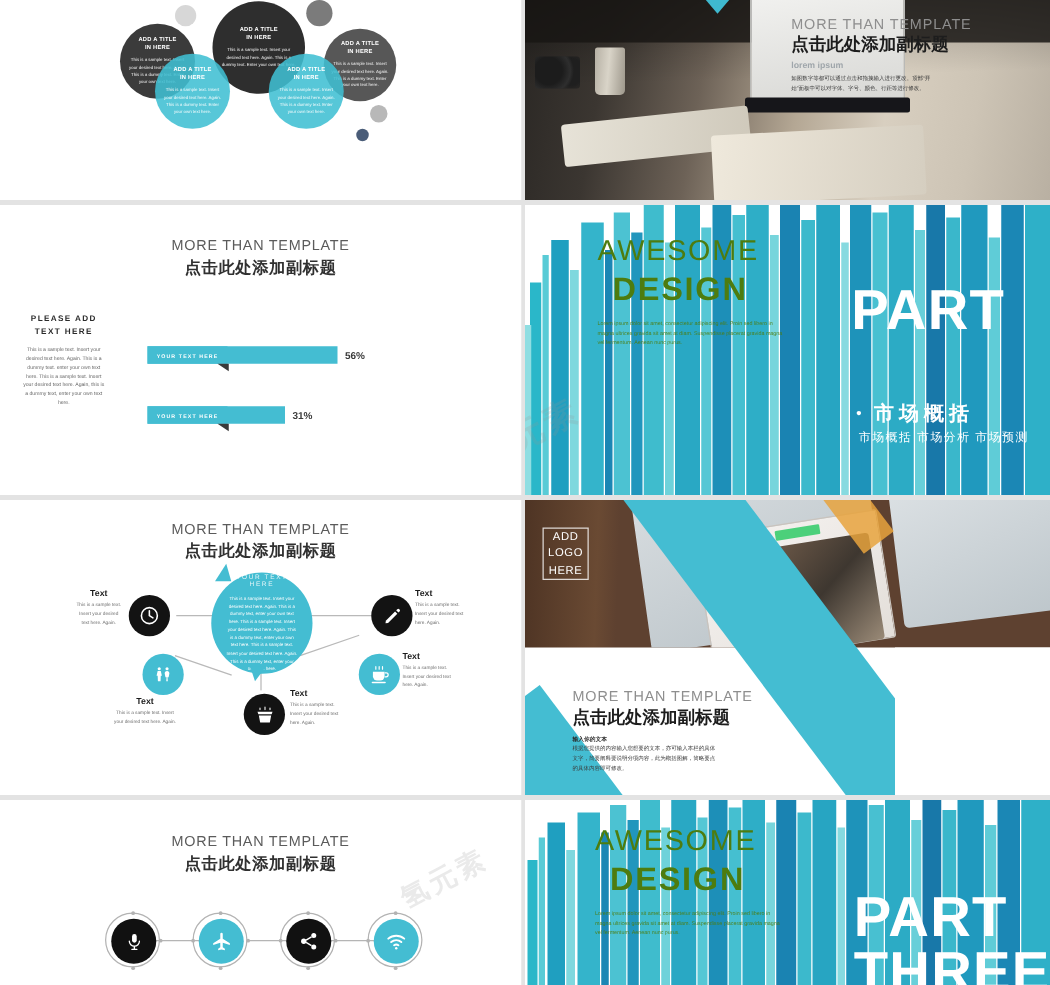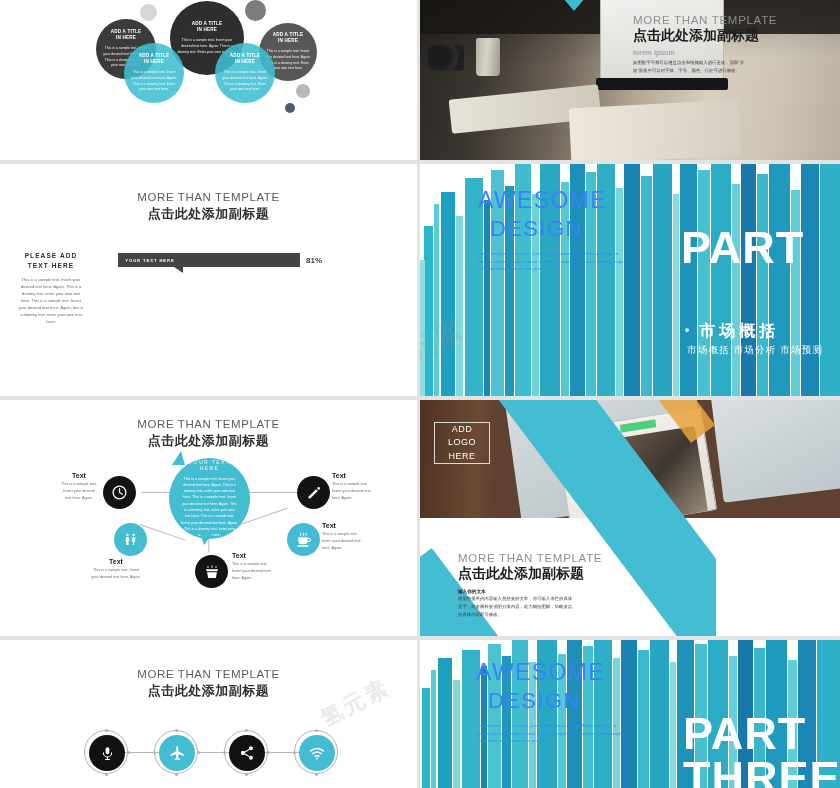--- a/index.html
+++ b/index.html
@@ -69,23 +69,23 @@
   }
   .pct {
     position: absolute; top: 0; height: 14px; display: flex; align-items: center;
     font-size: 8px; font-weight: 700; color: #3a3a3a;
   }
 
   
   .awesome { position: absolute; background: #ffffff; overflow: hidden; }
   .stripes { position: absolute; inset: 0; }
   .stripe { position: absolute; top: 0; bottom: 0; }
-  .aw-text { position: absolute; color: #3b82f6; }
+  .aw-text { position: absolute; color: #4d7c0f; }
   .aw-text .l1 { font-size: 23px; font-weight: 300; letter-spacing: 1.4px; line-height: 1.25;}
-  .aw-text .l2 { font-size: 22px; font-weight: 400; letter-spacing: 1.4px; margin-left: 12px; line-height:1.25;}
+  .aw-text .l2 { font-size: 26px; font-weight: 700; letter-spacing: 1.4px; margin-left: 12px; line-height:1.25;}
   .aw-text .lp { font-size: 4.3px; line-height: 1.7; margin-top: 8px; width: 150px; opacity:.9;}
   .part {
     position: absolute; color: #fff; font-weight: 700;
     font-size: 45px; line-height: .98; letter-spacing: 1px;
   }
   .part-cn {
     position: absolute; color: #fff; font-weight: 700;
     font-size: 16px; letter-spacing: 4px;
   }
   .part-cn .bullet { font-size: 12px; margin-right: 6px; vertical-align: 2px;}
@@ -237,30 +237,37 @@
       <div class="en">MORE THAN TEMPLATE</div>
       <div class="cn">点击此处添加副标题</div>
     </div>
 
     <div class="leftcol" style="left:17px;top:87px;width:68px;">
       <div class="hd" style="white-space:pre-line">PLEASE ADD
 TEXT HERE</div>
       <div class="bd">This is a sample text. Insert your desired text here. Again. This is a dummy text. enter your own text here. This is a sample text. Insert your desired text here. Again, this is a dummy text, enter your own text here.</div>
     </div>
 
-    <div class="barrow" style="left:118px;top:89px;width:230px;">
-      <div class="barfill" style="width:182px;background:#444444;"></div>
-      <div class="bartag" style="background:#444444;"></div>
-      <div class="notch" style="border-top-color:#444444;"></div>
+
+    <div class="barrow" style="left:118px;top:113px;width:230px;">
+      <div class="barfill" style="width:152px;background:#44bdd2;"></div>
+      <div class="bartag" style="background:#44bdd2;"></div>
+      <div class="notch" style="border-top-color:#3a3a3a;"></div>
       <div class="barlabel">YOUR TEXT HERE</div>
-      <div class="pct" style="left:188px;">81%</div>
-    </div>
-
-
-
+      <div class="pct" style="left:158px;">56%</div>
+    </div>
+
+
+    <div class="barrow" style="left:118px;top:161px;width:230px;">
+      <div class="barfill" style="width:110px;background:#44bdd2;"></div>
+      <div class="bartag" style="background:#44bdd2;"></div>
+      <div class="notch" style="border-top-color:#3a3a3a;"></div>
+      <div class="barlabel">YOUR TEXT HERE</div>
+      <div class="pct" style="left:116px;">31%</div>
+    </div>
   </div>
 
   <div class="slide awesome" style="left:420px;top:164px;width:420px;height:232px;">
     <div class="stripes">
       <div class="stripe" style="left:4px;width:9px;top:62px;background:#2ab7c9;"></div>
       <div class="stripe" style="left:14px;width:5px;top:40px;background:#59cbd6;"></div>
       <div class="stripe" style="left:21px;width:14px;top:28px;background:#1f9fc0;"></div>
       <div class="stripe" style="left:36px;width:7px;top:52px;background:#7fd8de;"></div>
       <div class="stripe" style="left:45px;width:18px;top:14px;background:#34b4cb;"></div>
       <div class="stripe" style="left:64px;width:6px;top:36px;background:#1b86b4;"></div>
@@ -387,21 +394,21 @@
 
   <div class="slide" style="left:420px;top:400px;width:420px;height:236px;">
     <div class="photo" style="left:0;top:0;width:420px;height:118px;
          background:
           linear-gradient(92deg,#4e3424 0%,#6a4a33 14%,#5e4130 18%,#5e4130 100%);">
       <div class="deskobj" style="left:92px;top:-18px;width:190px;height:128px;background:linear-gradient(160deg,#d8dde0,#b9c2c7);transform:rotate(-8deg);border-radius:4px;"></div>
       <div class="deskobj" style="left:296px;top:-26px;width:150px;height:120px;background:linear-gradient(160deg,#dde2e5,#bcc5ca);transform:rotate(-7deg);border-radius:4px;"></div>
       <div class="deskobj" style="left:142px;top:18px;width:148px;height:104px;background:linear-gradient(150deg,#f7f4f2,#e3ded9);transform:rotate(-9deg);border:1px solid #c9c3bd;"></div>
       <div class="deskobj" style="left:172px;top:34px;width:110px;height:86px;background:linear-gradient(140deg,#7c6450,#3e3730 55%,#9a8a77);transform:rotate(-9deg);"></div>
       <div class="deskobj" style="left:200px;top:22px;width:36px;height:8px;background:#4cd07a;transform:rotate(-9deg);border-radius:1px;"></div>
-      <div class="logo-box" style="left:14px;top:22px;width:56px;height:42px;">
+      <div class="logo-box" style="left:14px;top:22px;width:37px;height:42px;">
         <span style="white-space:pre-line">ADD
 LOGO
 HERE</span>
       </div>
     </div>
 
     <div class="diagband" style="left:0;top:0;width:420px;height:236px;overflow:hidden;">
       <div style="position:absolute;left:182px;top:-86px;width:78px;height:420px;background:#44bdd2;transform:rotate(-37deg);transform-origin:50% 50%;"></div>
       <div style="position:absolute;left:-48px;top:168px;width:120px;height:160px;background:#44bdd2;transform:rotate(-37deg);"></div>
       <div style="position:absolute;left:250px;top:-20px;width:30px;height:60px;background:#e8a33d;transform:rotate(-37deg);opacity:.85;"></div>

